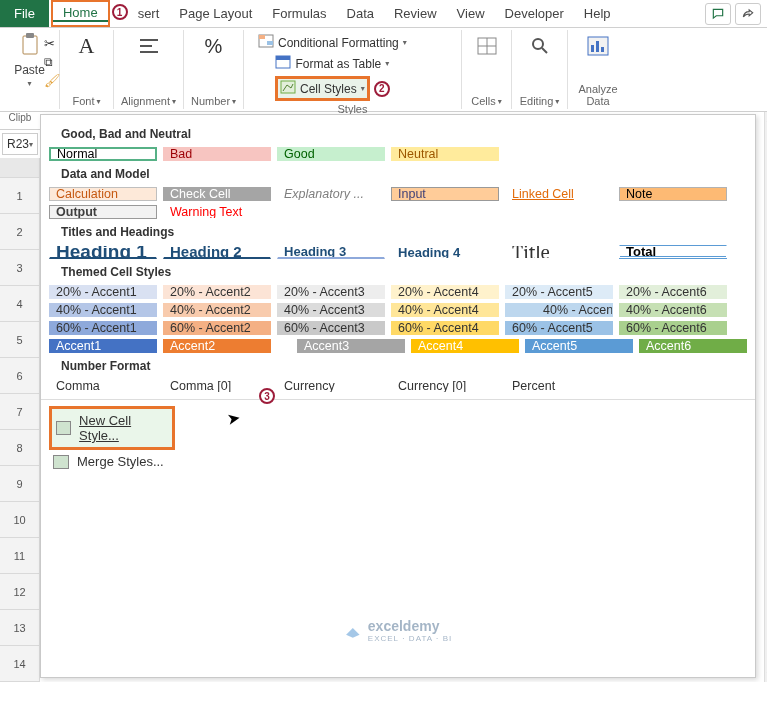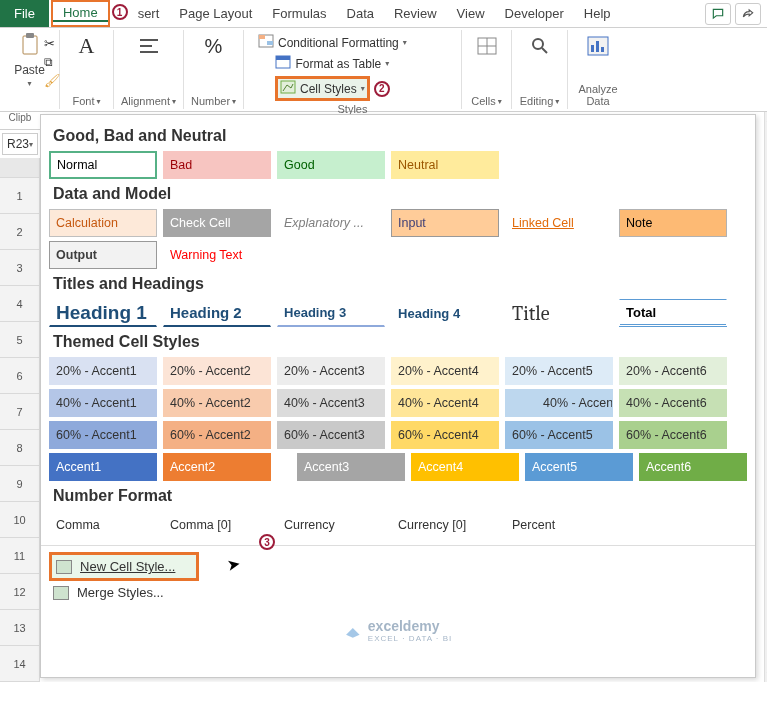--- a/index.html
+++ b/index.html
@@ -26,23 +26,23 @@
 
   .below { display: flex; }
   .left-col { width: 45px; display: flex; flex-direction: column; }
   .clipb { height: 18px; font-size: 10px; color: #666; text-align: center; border-bottom: 1px solid #d0d0d0; }
   .namebox { height: 22px; border: 1px solid #ccc; margin: 3px 2px; font-size: 12px; display: flex; align-items: center; padding: 0 4px; justify-content: space-between; }
   .rowhdrs { display: flex; flex-direction: column; }
   .rowhdr { height: 36px; border-bottom: 1px solid #d9d9d9; border-right: 1px solid #d9d9d9; font-size: 11px; color: #555; display: flex; align-items: center; justify-content: center; background: #f3f3f3; }
   .rowhdr.first { height: 20px; background:#e8e8e8; }
 
   .gallery { flex: 1; background: #fff; border: 1px solid #c9c9c9; box-shadow: 2px 2px 5px rgba(0,0,0,0.15); margin: 2px 8px 4px 0; padding: 6px 8px 6px 8px; position: relative; }
-  .gsection { font-weight: 600; font-size: 16px; margin: 6px 0 6px 4px; color: #333; }
+  .gsection { font-weight: 600; font-size: 12px; margin: 6px 0 6px 12px; color: #333; }
   .grow { display: flex; gap: 6px; margin-bottom: 4px; flex-wrap: nowrap; }
-  .swatch { width: 108px; height: 28px; display: flex; align-items: center; padding: 0 6px; font-size: 12.5px; border: 1px solid transparent; white-space: nowrap; overflow: hidden; }
+  .swatch { width: 108px; height: 14px; display: flex; align-items: center; padding: 0 6px; font-size: 12.5px; border: 1px solid transparent; white-space: nowrap; overflow: hidden; }
   .swatch.sel { border: 2px solid #56b186; background:#fff; }
 
   .th-h1 { font-size: 19px; font-weight: 600; color: #1f4e78; border-bottom: 2px solid #1f4e78; }
   .th-h2 { font-size: 15px; font-weight: 600; color: #1f4e78; border-bottom: 2px solid #1f4e78; }
   .th-h3 { font-size: 13px; font-weight: 600; color: #1f4e78; border-bottom: 2px solid #8ea9db; }
   .th-h4 { font-size: 13px; font-weight: 600; color: #1f4e78; text-align: right; }
   .th-title { font-size: 20px; color: #333; font-family: Cambria, serif; }
   .th-total { font-size: 13px; font-weight: 700; color: #000; border-top: 1px solid #5b9bd5; border-bottom: 3px double #5b9bd5; }
 
   .menu-sep { border-top: 1px solid #ddd; margin: 6px -8px; }
@@ -310,21 +310,21 @@
     <div class="grow" id="row-nf">
         <div class="swatch">Comma</div>
         <div class="swatch">Comma [0]</div>
         <div class="swatch">Currency</div>
         <div class="swatch">Currency [0]</div>
         <div class="swatch">Percent</div>
       </div>
 
     <div class="menu-sep"></div>
     <div class="menu-hl-row">
-      <span class="hl-box menu-hl" style="width:150px">
+      <span class="hl-box menu-hl" style="width:126px">
         <div class="menu-item">
           <span class="mi-ic"></span>
           <span style="text-decoration:underline">New Cell Style...</span>
         </div>
       </span>
       <span class="cursor">➤</span>
       <span class="anno-badge" style="position:absolute; left:210px; top:-18px">3</span>
     </div>
     <div class="menu-item">
       <span class="mi-ic"></span>

